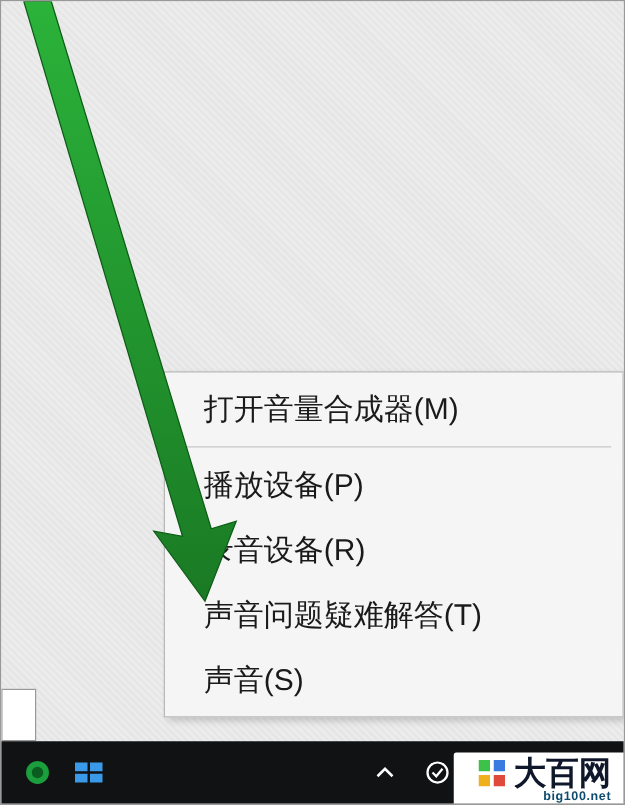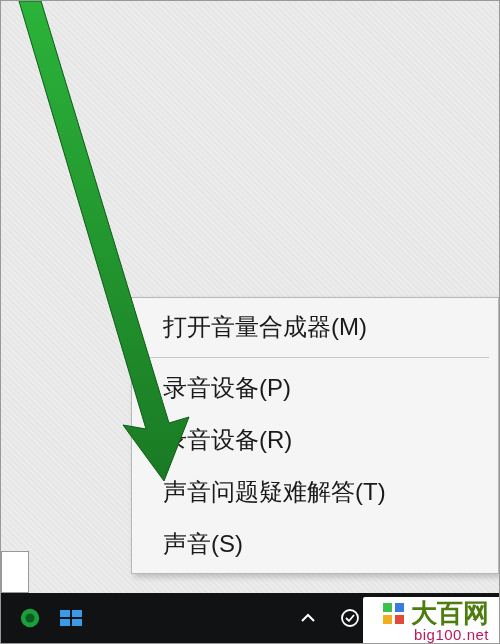--- a/index.html
+++ b/index.html
@@ -87,33 +87,34 @@
       background: #fff;
       padding: 3px 10px 0px 18px;
       z-index: 30;
       text-align: right;
       line-height: 1.05;
       border-top-left-radius: 2px;
     }
     .watermark-main {
       font-size: 26px;
       font-weight: 700;
-      color: #4d7c0f;
+      color: #0f172a;
       display: flex;
       align-items: center;
       gap: 4px;
     }
     .watermark-logo {
       display: inline-flex;
       align-items: center;
     }
     .watermark-sub {
-      font-size: 15px;
-      color: #be185d;
+      font-size: 10px;
+      color: #0c4a6e;
       letter-spacing: 0.5px;
+      font-weight: bold;
     }
     .small-tab {
       position: absolute;
       left: 0;
       top: 550px;
       width: 28px;
       height: 42px;
       background: #fff;
       border: 1px solid #999;
       z-index: 3;
@@ -125,21 +126,21 @@
 <div class="desktop-area"></div>
 
 <div class="small-tab"></div>
 
 <div class="context-menu">
   <div class="menu-item">
     <span>打开音量合成器(M)</span>
   </div>
   <div class="menu-sep"></div>
   <div class="menu-item">
-    <span>录音设备(P)</span>
+    <span>播放设备(P)</span>
   </div>
   <div class="menu-item">
     <span>录音设备(R)</span>
   </div>
   <div class="menu-item">
     <span>声音问题疑难解答(T)</span>
   </div>
   <div class="menu-item">
     <span>声音(S)</span>
   </div>

